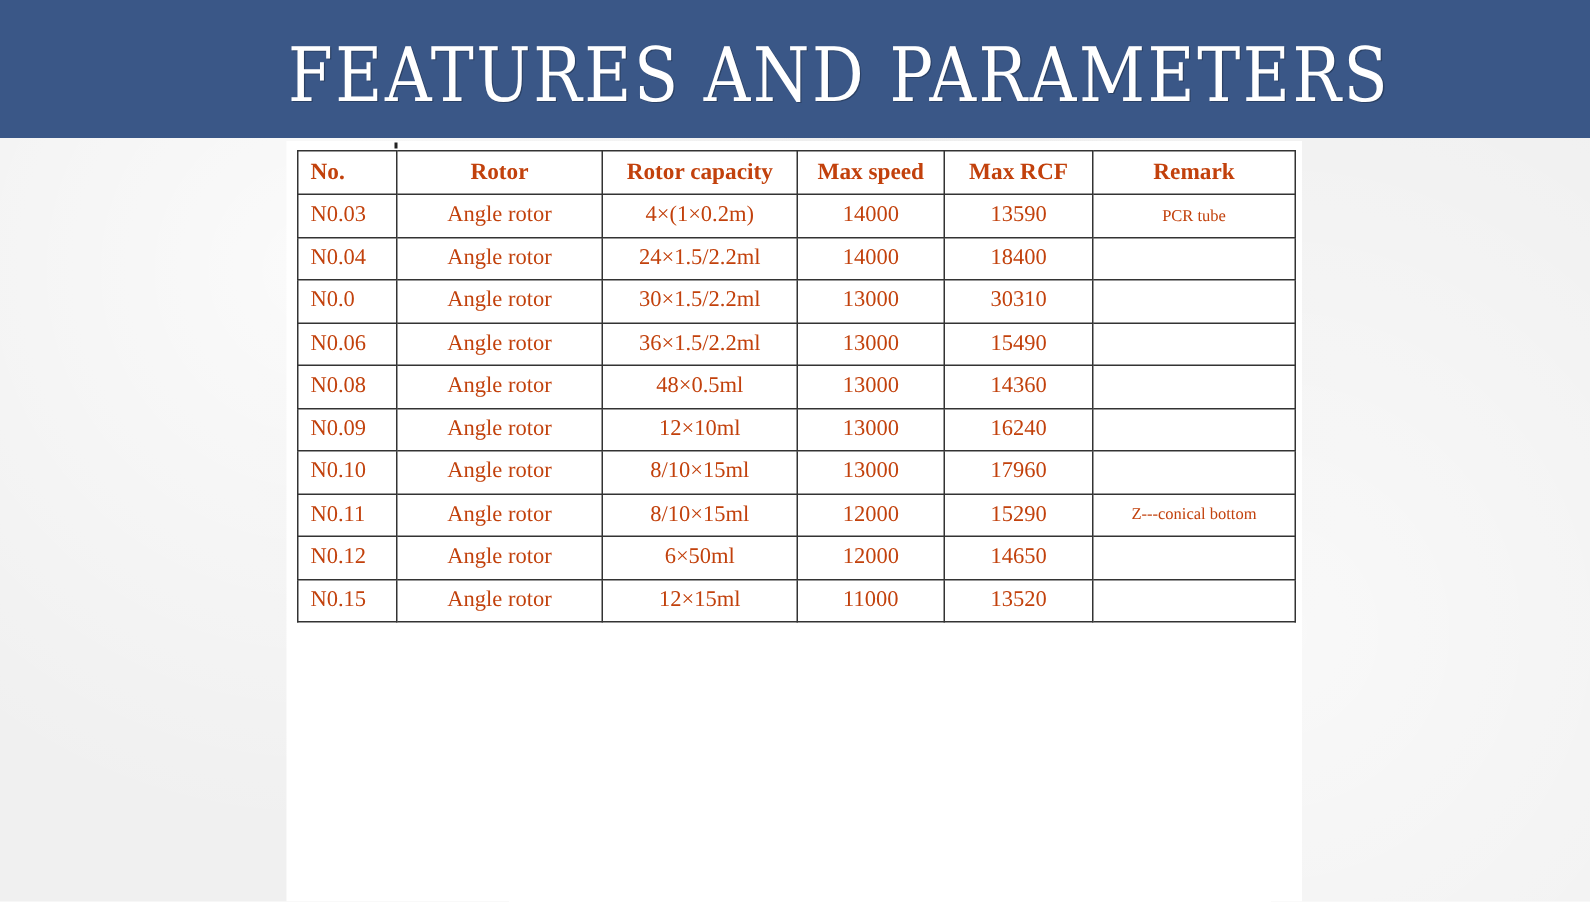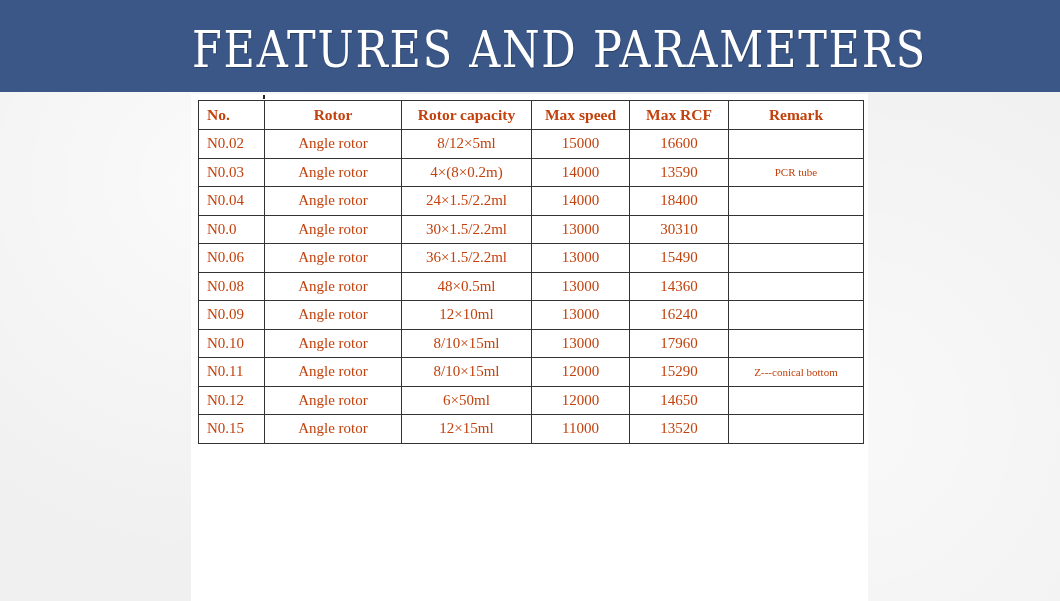--- a/index.html
+++ b/index.html
@@ -115,31 +115,23 @@
       <th class="col-no">No.</th>
       <th>Rotor</th>
       <th>Rotor capacity</th>
       <th>Max speed</th>
       <th>Max RCF</th>
       <th>Remark</th>
     </tr>
   </thead>
   <tbody id="table-body">
       <tr>
-        <td class="col-no">N0.02</td>
-        <td>Angle rotor</td>
-        <td>8/12×5ml</td>
-        <td>15000</td>
-        <td>16600</td>
-        <td class="col-remark"></td>
-      </tr>
-      <tr>
         <td class="col-no">N0.03</td>
         <td>Angle rotor</td>
-        <td>4×(8×0.2m)</td>
+        <td>4×(1×0.2m)</td>
         <td>14000</td>
         <td>13590</td>
         <td class="col-remark">PCR tube</td>
       </tr>
       <tr>
         <td class="col-no">N0.04</td>
         <td>Angle rotor</td>
         <td>24×1.5/2.2ml</td>
         <td>14000</td>
         <td>18400</td>

